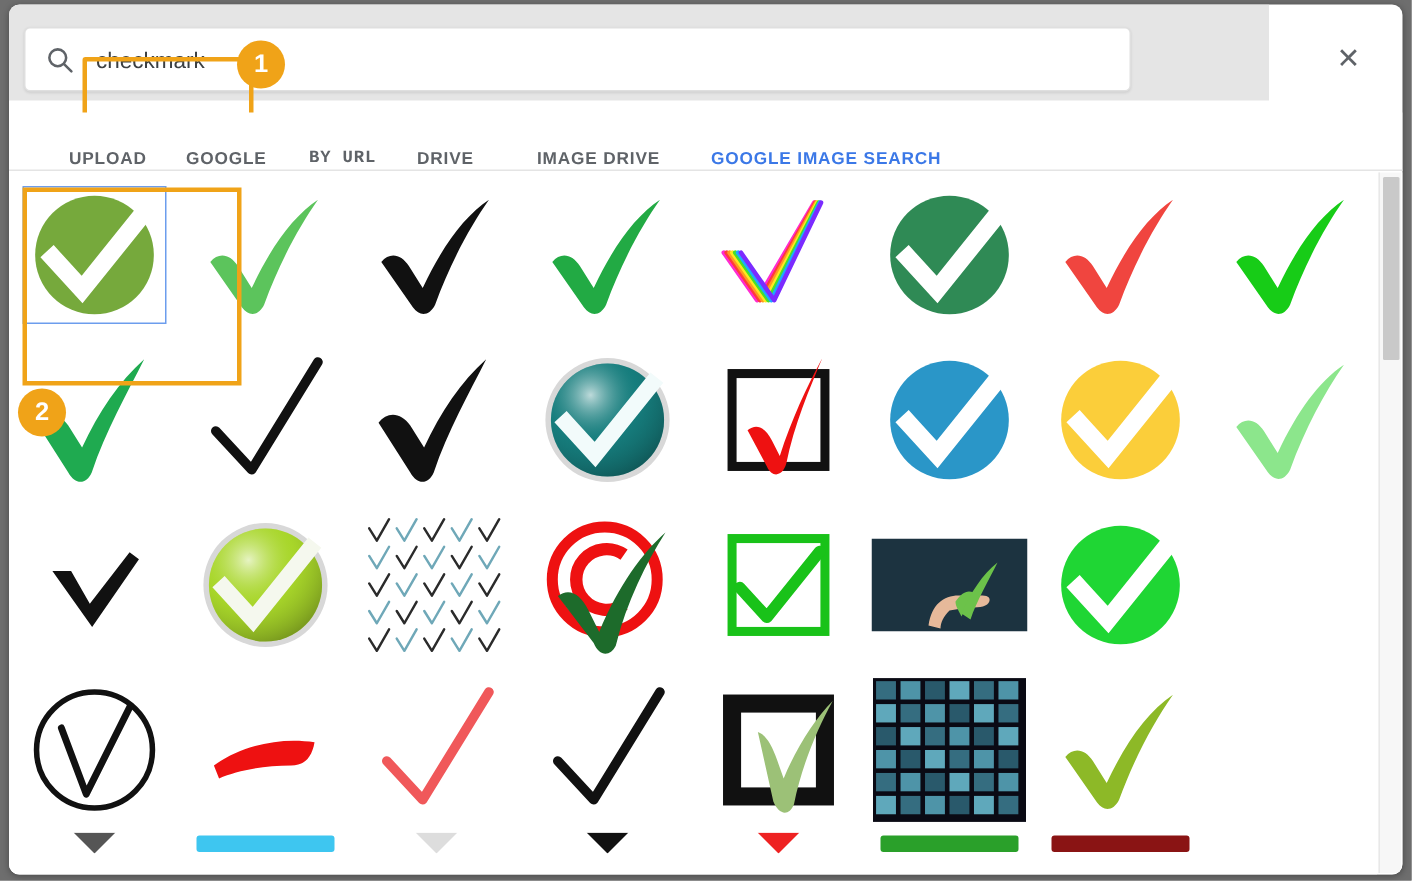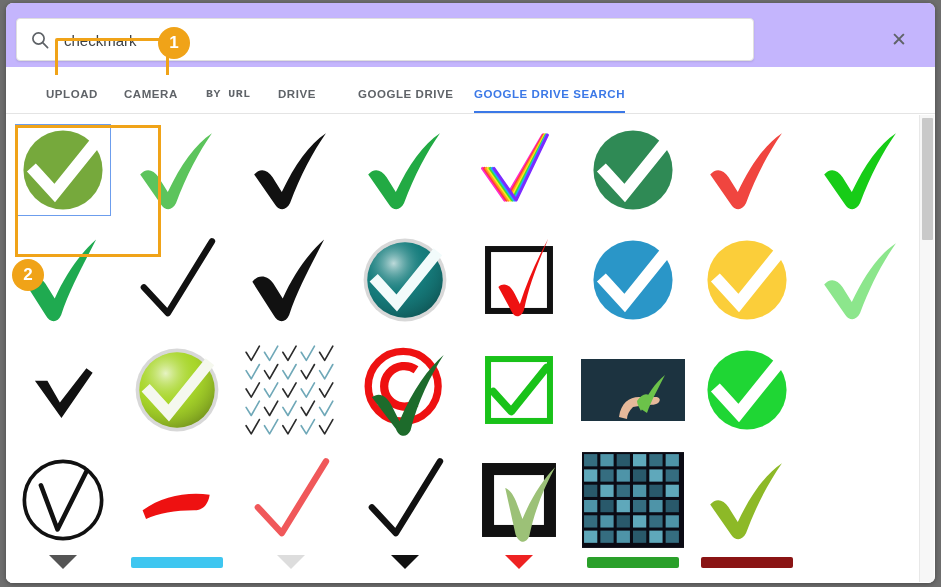--- a/index.html
+++ b/index.html
@@ -20,22 +20,22 @@
     background: #ffffff;
     border-radius: 7px;
     box-shadow: 0 1px 5px rgba(0,0,0,.35);
     overflow: hidden;
   }
 
   
   #search-row {
     position: absolute;
     left: 0; top: 0;
-    width: 929px; height: 64px;
-    background: #c4b5fd;
+    width: 840px; height: 64px;
+    background: #e5e5e5;
   }
   #search-box {
     position: absolute;
     left: 10px; top: 15px;
     width: 738px; height: 43px;
     background: #ffffff;
     border: 1px solid #dfdfdf;
     border-radius: 4px;
     box-shadow: 0 1px 2px rgba(0,0,0,.10);
   }
@@ -82,21 +82,21 @@
   
   #tab-bar {
     position: absolute;
     left: 0; top: 72px;
     width: 929px; height: 39px;
     background: #ffffff;
     border-bottom: 1px solid #e4e4e4;
   }
   .tab {
     position: absolute;
-    top: 0;
+    top: 12px;
     height: 38px;
     line-height: 38px;
     font-size: 11.5px;
     font-weight: bold;
     letter-spacing: .55px;
     color: #5f6368;
     cursor: pointer;
     white-space: nowrap;
     user-select: none;
   }
@@ -200,25 +200,25 @@
       </span>
       <input id="search-input" type="text" value="checkmark" style="">
       <span id="annot-box-query"></span>
     </div>
 
     <div id="close-button">✕</div>
   </div>
 
   <div id="tab-bar">
       <div class="tab" style="left: 40px;">UPLOAD</div>
-      <div class="tab" style="left: 118px;">CAMERA</div>
+      <div class="tab" style="left: 118px;">GOOGLE</div>
       <div class="tab" style="left: 200px; font-family: Liberation Mono, monospace;">BY URL</div>
       <div class="tab" style="left: 272px;">DRIVE</div>
-      <div class="tab" style="left: 352px;">GOOGLE DRIVE</div>
-      <div class="tab active" style="left: 468px;">GOOGLE DRIVE SEARCH</div>
+      <div class="tab" style="left: 352px;">IMAGE DRIVE</div>
+      <div class="tab active" style="left: 468px;">GOOGLE IMAGE SEARCH</div>
     </div>
 
   <div id="results-pane">
     <div id="grid">
         <div class="cell selected">
           <svg width="92" height="92" viewBox="0 0 100 100">
     <circle cx="50" cy="50" r="43" fill="#76a93c"></circle>
     <path d="M20 52 L41 75 L82 24" fill="none" stroke="#ffffff" stroke-width="13" stroke-linecap="square" stroke-linejoin="miter"></path>
   </svg>
         </div>

